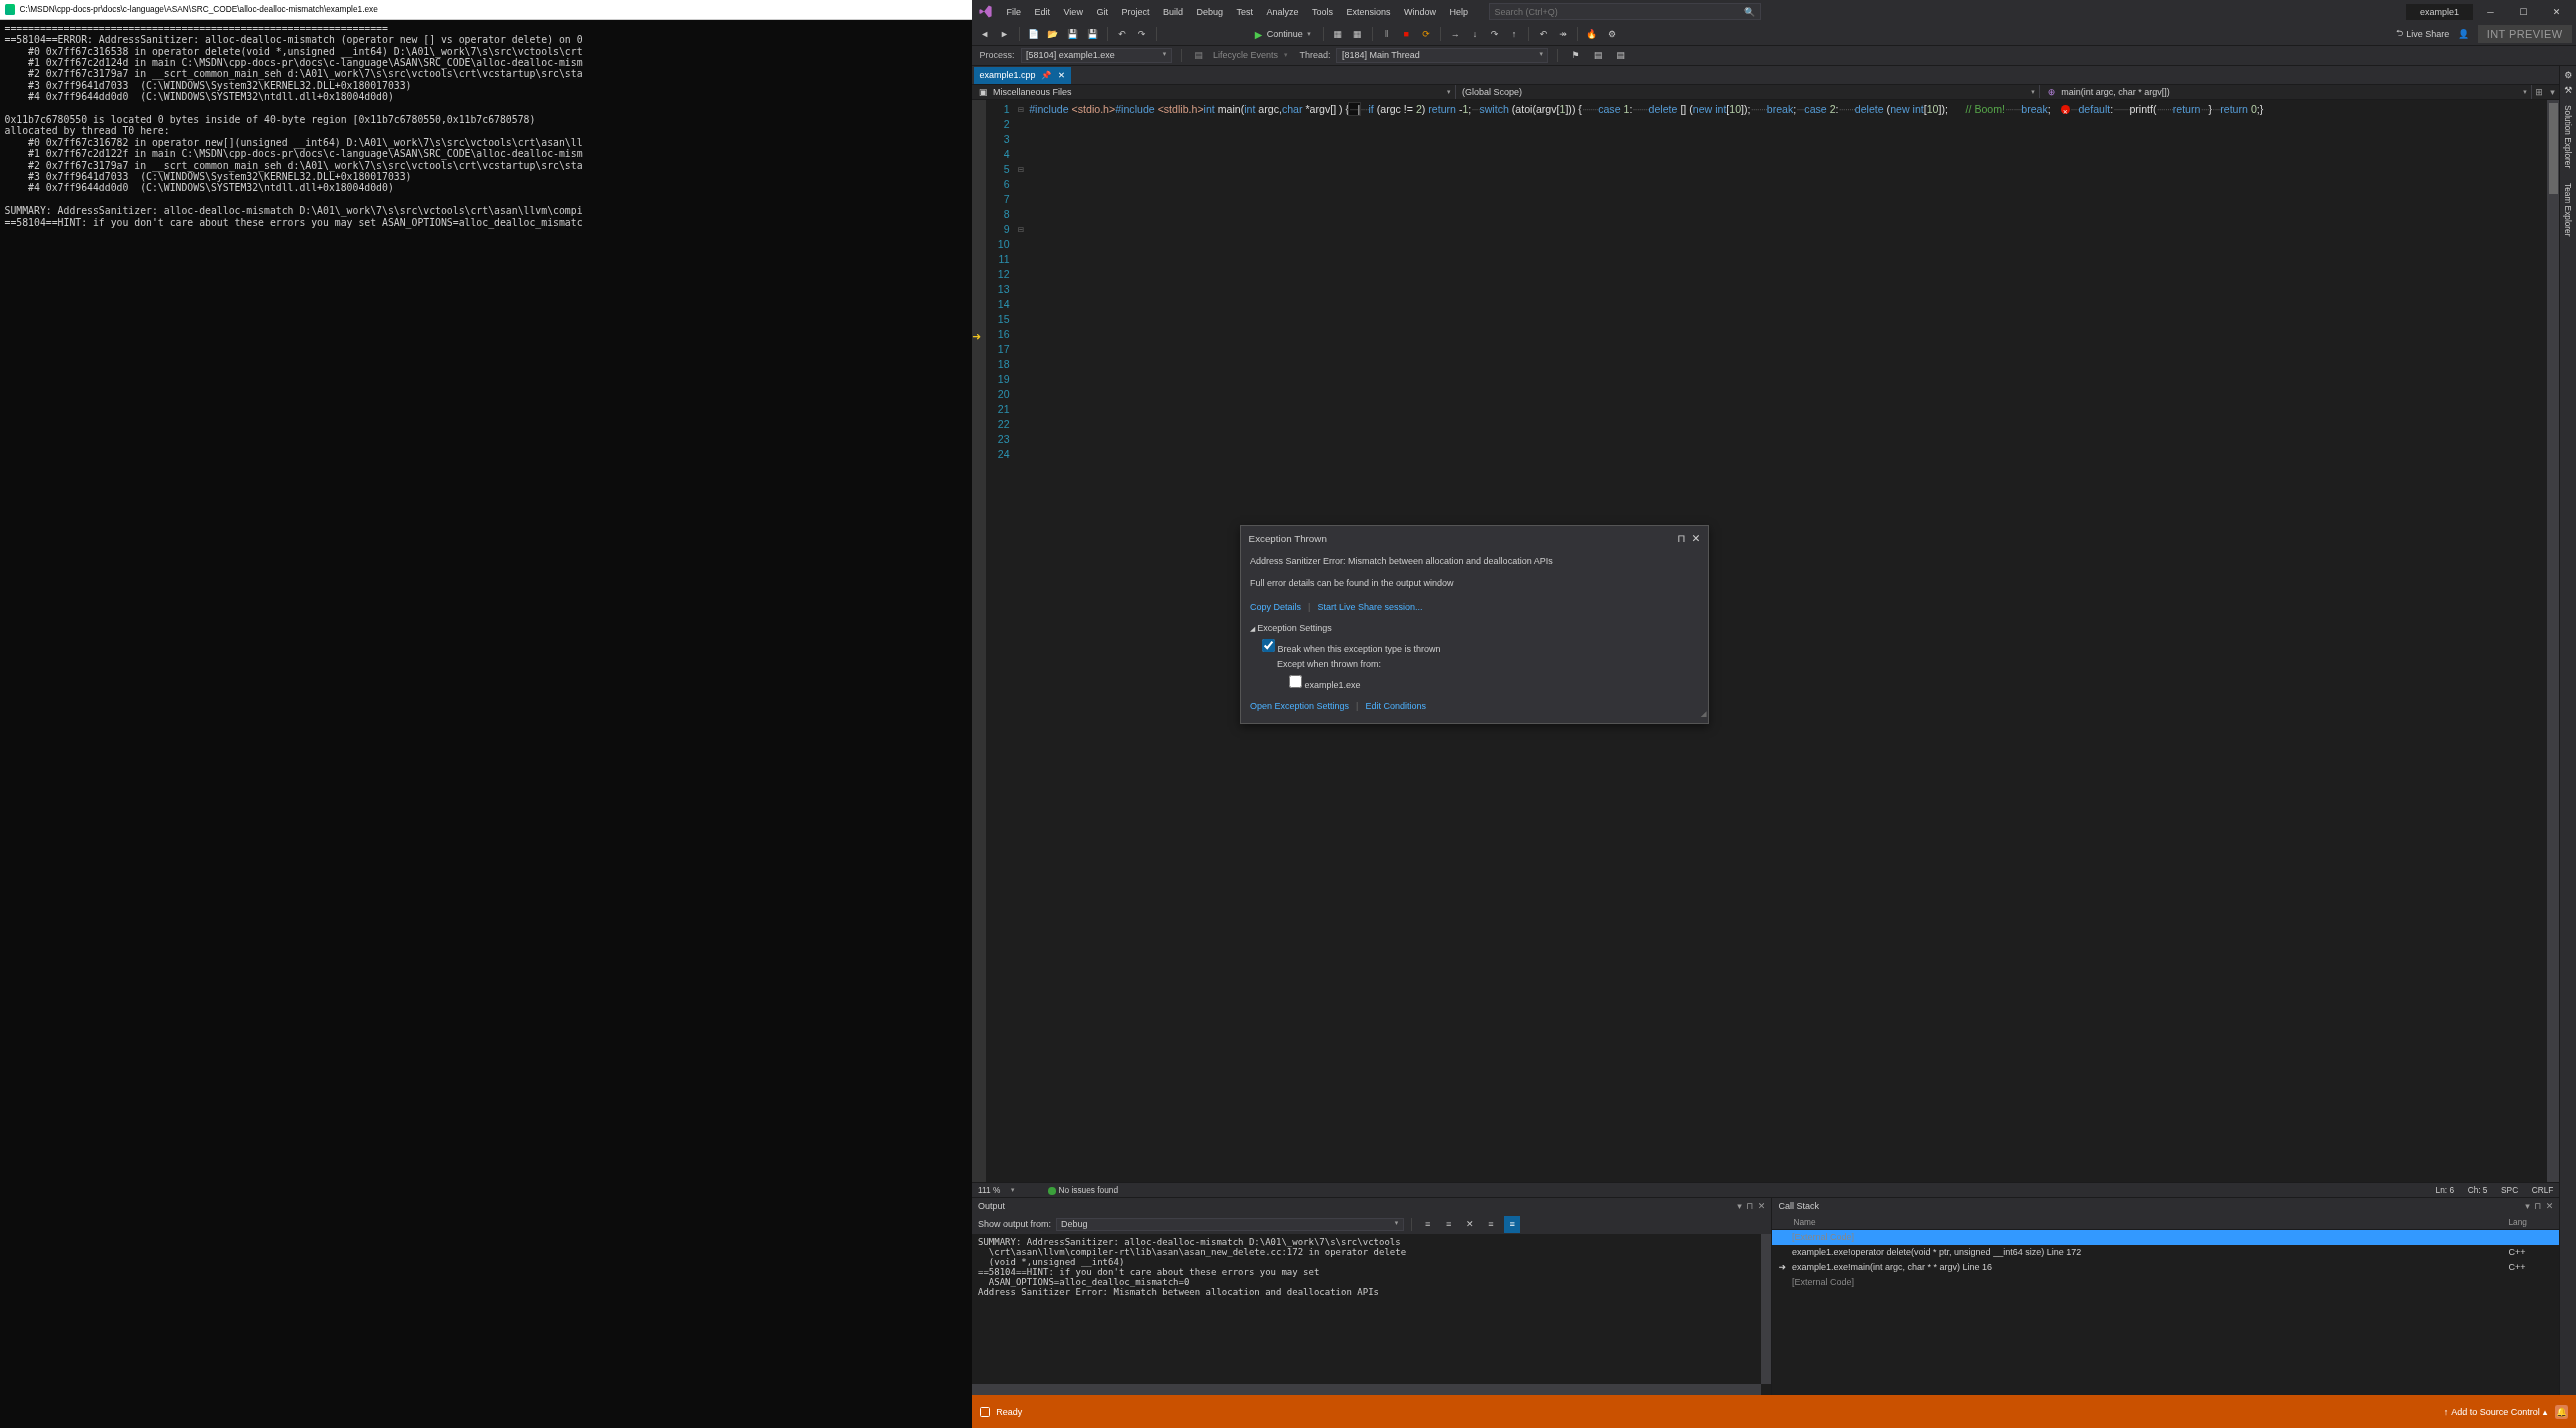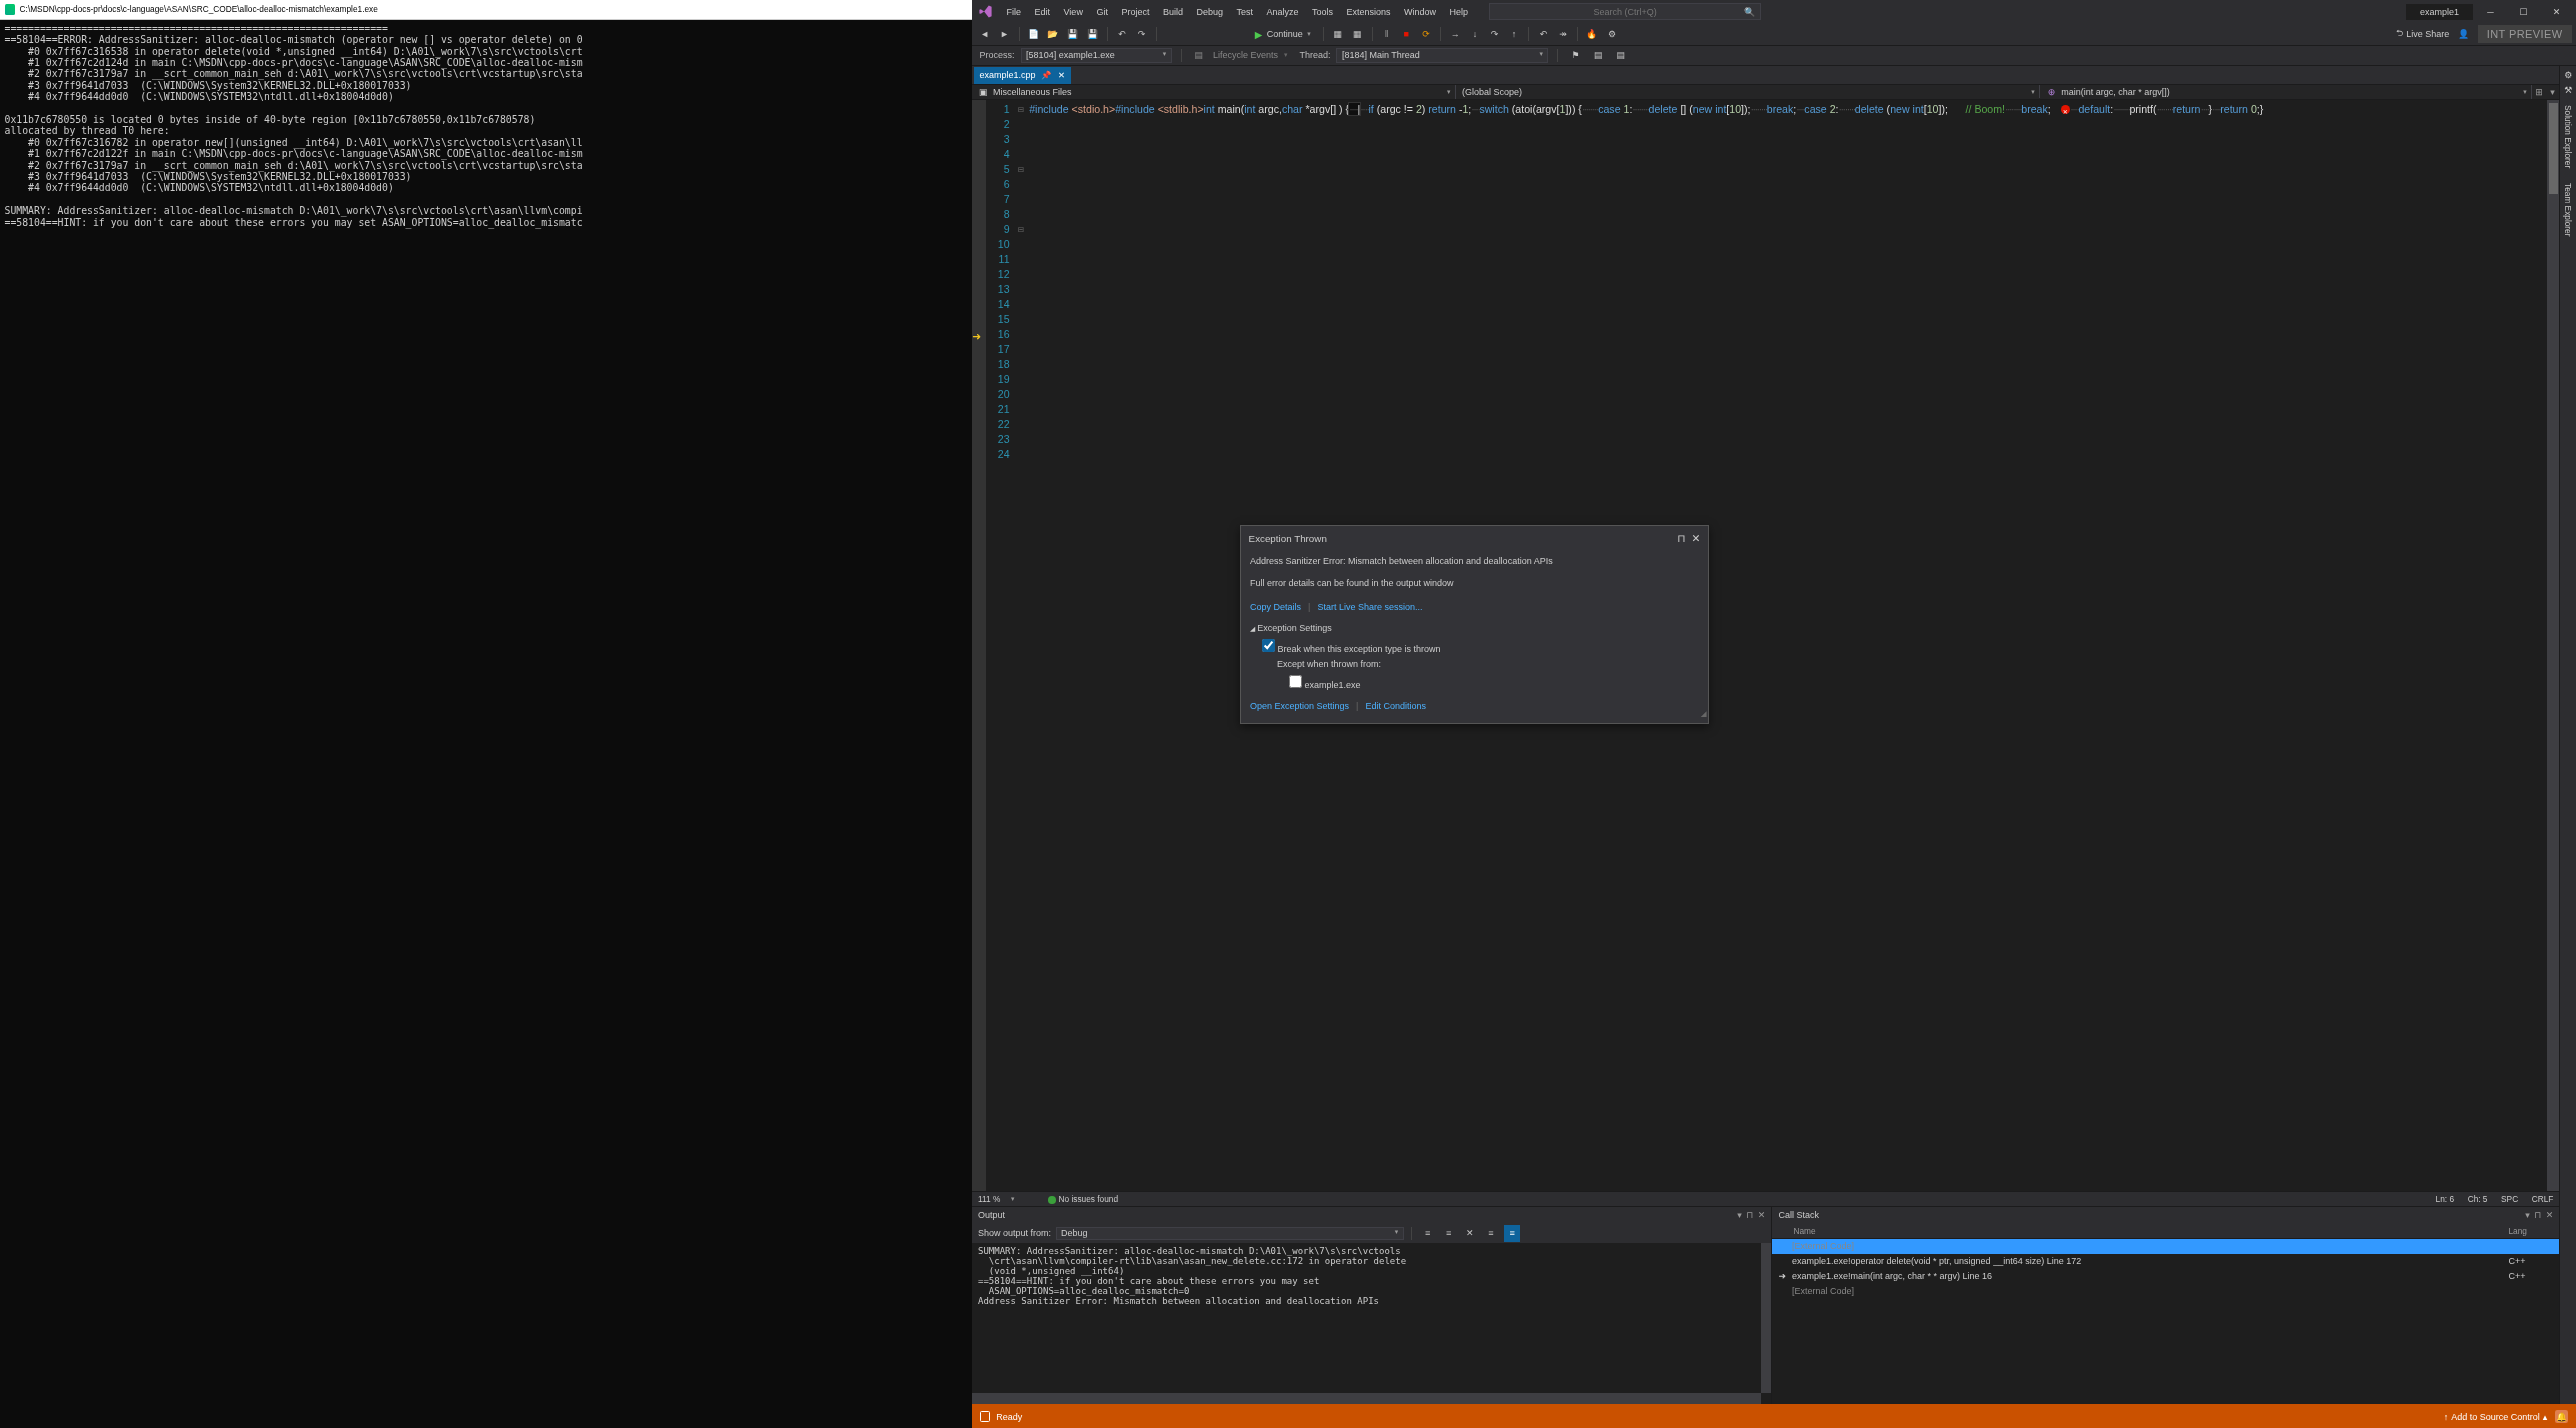--- a/index.html
+++ b/index.html
@@ -15,21 +15,21 @@
 
 .vs { flex: 1; background: #2d2d30; display: flex; flex-direction: column; position: relative; }
 
 
 .vs-titlebar { height: 23px; background: #2d2d30; display: flex; align-items: center; padding: 0 4.5px; }
 .vs-logo { width: 18px; height: 18px; margin-right: 6px; display: flex; align-items: center; justify-content: center; }
 .vs-logo svg { width: 15px; height: 15px; }
 .vs-menu { display: flex; gap: 1.5px; }
 .vs-menu-item { padding: 3px 6px; color: #ccc; cursor: pointer; font-size: 9px; }
 .vs-search { margin-left: 15px; display: flex; align-items: center; background: #333337; border: 0.8px solid #3f3f46; padding: 1.5px 4.5px; width: 272px; height: 16.6px; position: relative; }
-.vs-search input { background: transparent; border: none; color: #a0a0a0; font-size: 9px; width: 100%; outline: none; text-align: center; }
+.vs-search input { background: transparent; border: none; color: #a0a0a0; font-size: 9px; width: 100%; outline: none; }
 .vs-search .search-icon { position: absolute; right: 4.5px; color: #999; }
 .vs-titlebar-right { margin-left: auto; display: flex; align-items: center; gap: 3px; }
 .vs-doc-tab { background: #1e1e1e; padding: 3px 13.6px; color: #ccc; font-size: 9px; }
 .win-btn { width: 30px; height: 19.7px; display: flex; align-items: center; justify-content: center; color: #ccc; cursor: pointer; }
 
 
 .vs-toolbar { height: 23px; background: #2d2d30; display: flex; align-items: center; padding: 0 4.5px; gap: 3px; border-bottom: 0.8px solid #1b1b1c; }
 .tb-btn { width: 16.6px; height: 16.6px; display: flex; align-items: center; justify-content: center; color: #c5c5c5; cursor: pointer; }
 .tb-sep { width: 0.8px; height: 13.6px; background: #444; margin: 0 3px; }
 .tb-continue { display: flex; align-items: center; gap: 4.5px; padding: 1.5px 6px; color: #ccc; cursor: pointer; }
@@ -128,21 +128,21 @@
 .cs-headers .lang { width: 45px; text-align: left; }
 .cs-body { flex: 1; background: #1e1e1e; }
 .cs-row { height: 15px; display: flex; align-items: center; padding: 0 6px; color: #ccc; font-size: 9px; }
 .cs-row.sel { background: #3399ff; color: #fff; }
 .cs-row .ico { width: 13.6px; }
 .cs-row .name { flex: 1; white-space: nowrap; overflow: hidden; }
 .cs-row .lang { width: 45px; }
 .cs-row.dim { color: #888; }
 
 
-.vs-status { height: 25px; background: #ca5100; color: #fff; display: flex; align-items: center; padding: 0 7.6px; font-size: 9px; }
+.vs-status { height: 34px; background: #ca5100; color: #fff; display: flex; align-items: center; padding: 0 7.6px; font-size: 9px; }
 .vs-status .ready-ico { width: 10.6px; height: 10.6px; border: 1.1px solid #fff; border-radius: 1.5px; margin-right: 6px; }
 .vs-status .right { margin-left: auto; display: flex; align-items: center; gap: 7.6px; }
 .vs-status .src-ctrl { display: flex; align-items: center; gap: 3px; }
 .vs-status .bell { width: 13.6px; height: 13.6px; background: #e08050; border-radius: 2.3px; display: flex; align-items: center; justify-content: center; }
 
 input[type=checkbox] { accent-color: #0e639c; }
 </style>
 </head>
 <body>
 

